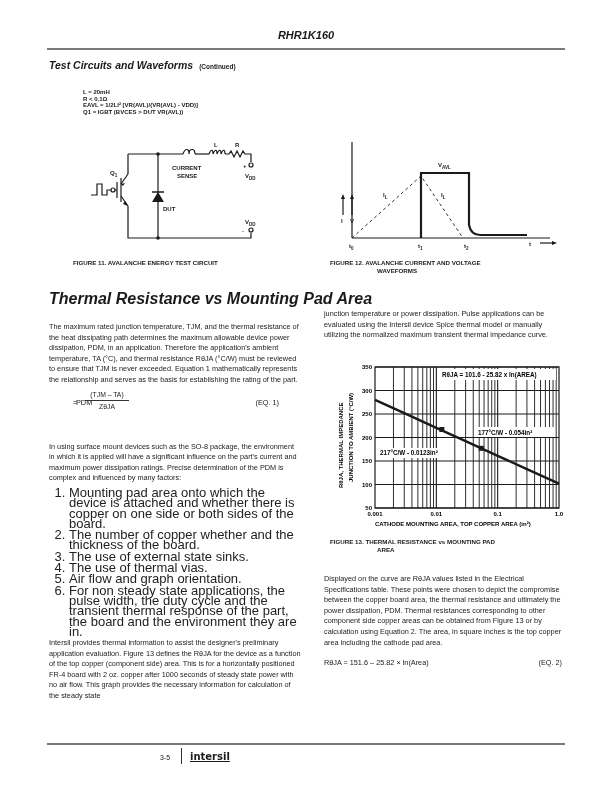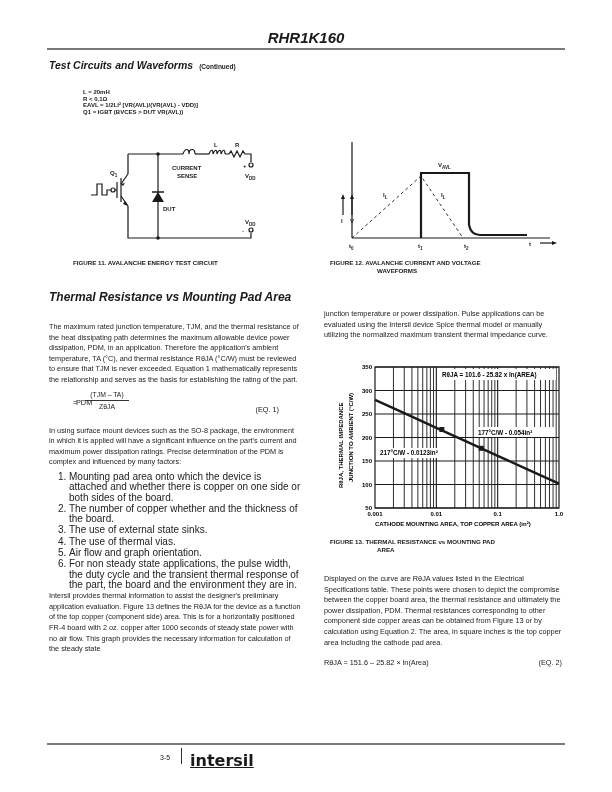--- a/index.html
+++ b/index.html
@@ -1,34 +1,34 @@
 <!DOCTYPE html>
 <html><head>
 <meta charset="utf-8">
 <style>
   html, body { margin:0; padding:0; background:#fff; }
   body { width:612px; height:792px; position:relative; overflow:hidden; color:#1a1a1a;
          font-family:"Liberation Sans", sans-serif; }
   .abs { position:absolute; }
-  .hdr-title { left:0; width:612px; top:29px; text-align:center; font-weight:bold; font-style:italic; font-size:15px; }
+  .hdr-title { left:0; width:612px; top:29px; text-align:center; font-weight:bold; font-style:italic; font-size:11px; }
   .hdr-rule { left:47px; top:48px; width:518px; height:2px; background:#7a7a7a; }
   .sec-title { font-weight:bold; font-style:italic; font-size:10.5px; }
   .sec-title small { font-size:6.5px; font-style:normal; font-weight:bold; margin-left:6px; }
   .params { left:83px; top:89px; font-size:6px; font-weight:bold; line-height:6.6px; }
   .fig-cap { font-size:6.2px; font-weight:bold; line-height:7.5px; }
   .body-text { font-size:7.3px; line-height:10.6px; color:#222; }
   .body-text p { margin:0; }
-  .h2 { font-weight:bold; font-style:italic; font-size:12px; }
-  ol.factors { margin:4px 0 0 0; padding-left:20px; font-size:10px; line-height:10.3px; }
+  .h2 { font-weight:bold; font-style:italic; font-size:16px; }
+  ol.factors { margin:4px 0 0 0; padding-left:20px; font-size:13px; line-height:10.3px; }
   ol.factors li { margin-bottom:1px; }
   .eq { font-size:7.3px; }
   .foot-rule { left:47px; top:743px; width:518px; height:2px; background:#7a7a7a; }
   .foot-page { left:160px; top:754px; font-size:7px; }
   .foot-sep { left:181px; top:748px; width:1px; height:16px; background:#333; }
-  .foot-logo { left:190px; top:751px; font-size:16px; font-weight:bold; font-family:"DejaVu Sans", sans-serif; text-decoration:underline; }
+  .foot-logo { left:190px; top:751px; font-size:10px; font-weight:bold; font-family:"DejaVu Sans", sans-serif; text-decoration:underline; }
   svg text { font-family:"Liberation Sans", sans-serif; }
 </style>
 </head>
 <body>
 
 <div class="abs hdr-title">RHR1K160</div>
 <div class="abs hdr-rule"></div>
 
 <div class="abs sec-title" style="left:49px;top:59px;">
   <span>Test Circuits and Waveforms</span><small>(Continued)</small>
@@ -118,23 +118,23 @@
 
 <div class="abs h2" style="left:49px;top:290px;">Thermal Resistance vs Mounting Pad Area</div>
 <div class="abs body-text" style="left:49px;top:322px;width:252px;">
   <p>The maximum rated junction temperature, TJM, and the thermal resistance of the heat dissipating path determines the maximum allowable device power dissipation, PDM, in an application. Therefore the application's ambient temperature, TA (°C), and thermal resistance RθJA (°C/W) must be reviewed to ensure that TJM is never exceeded. Equation 1 mathematically represents the relationship and serves as the basis for establishing the rating of the part.</p>
   <div class="eq" style="position:relative;height:30px;margin-top:2px;">
     <span style="position:absolute;left:0;top:10px;margin-left:27px;">PDM</span>
     <span style="position:absolute;left:24px;top:10px;">=</span>
     <span style="position:absolute;left:34px;top:2px;width:48px;text-align:center;font-size:6.8px;">(TJM – TA)</span>
     <span style="position:absolute;left:36px;top:12px;width:44px;border-top:0.8px solid #333;"></span>
     <span style="position:absolute;left:34px;top:14px;width:48px;text-align:center;font-size:6.8px;">ZθJA</span>
-    <span style="position:absolute;right:22px;top:10px;margin-top:7px;">(EQ. 1)</span>
+    <span style="position:absolute;right:22px;top:10px;">(EQ. 1)</span>
   </div>
-  <p style="margin-top:8px;">In using surface mount devices such as the SO-8 package, the environment in which it is applied will have a significant influence on the part's current and maximum power dissipation ratings. Precise determination of the PDM is complex and influenced by many factors:</p>
+  <p style="margin-top:24px;">In using surface mount devices such as the SO-8 package, the environment in which it is applied will have a significant influence on the part's current and maximum power dissipation ratings. Precise determination of the PDM is complex and influenced by many factors:</p>
   <ol class="factors">
     <li>Mounting pad area onto which the device is attached and whether there is copper on one side or both sides of the board.</li>
     <li>The number of copper whether and the thickness of the board.</li>
     <li>The use of external state sinks.</li>
     <li>The use of thermal vias.</li>
     <li>Air flow and graph orientation.</li>
     <li>For non steady state applications, the pulse width, the duty cycle and the transient thermal response of the part, the board and the environment they are in.</li>
   </ol>
   <p>Intersil provides thermal information to assist the designer's preliminary application evaluation. Figure 13 defines the RθJA for the device as a function of the top copper (component side) area. This is for a horizontally positioned FR-4 board with 2 oz. copper after 1000 seconds of steady state power with no air flow. This graph provides the necessary information for calculation of the steady state</p>
 </div>

